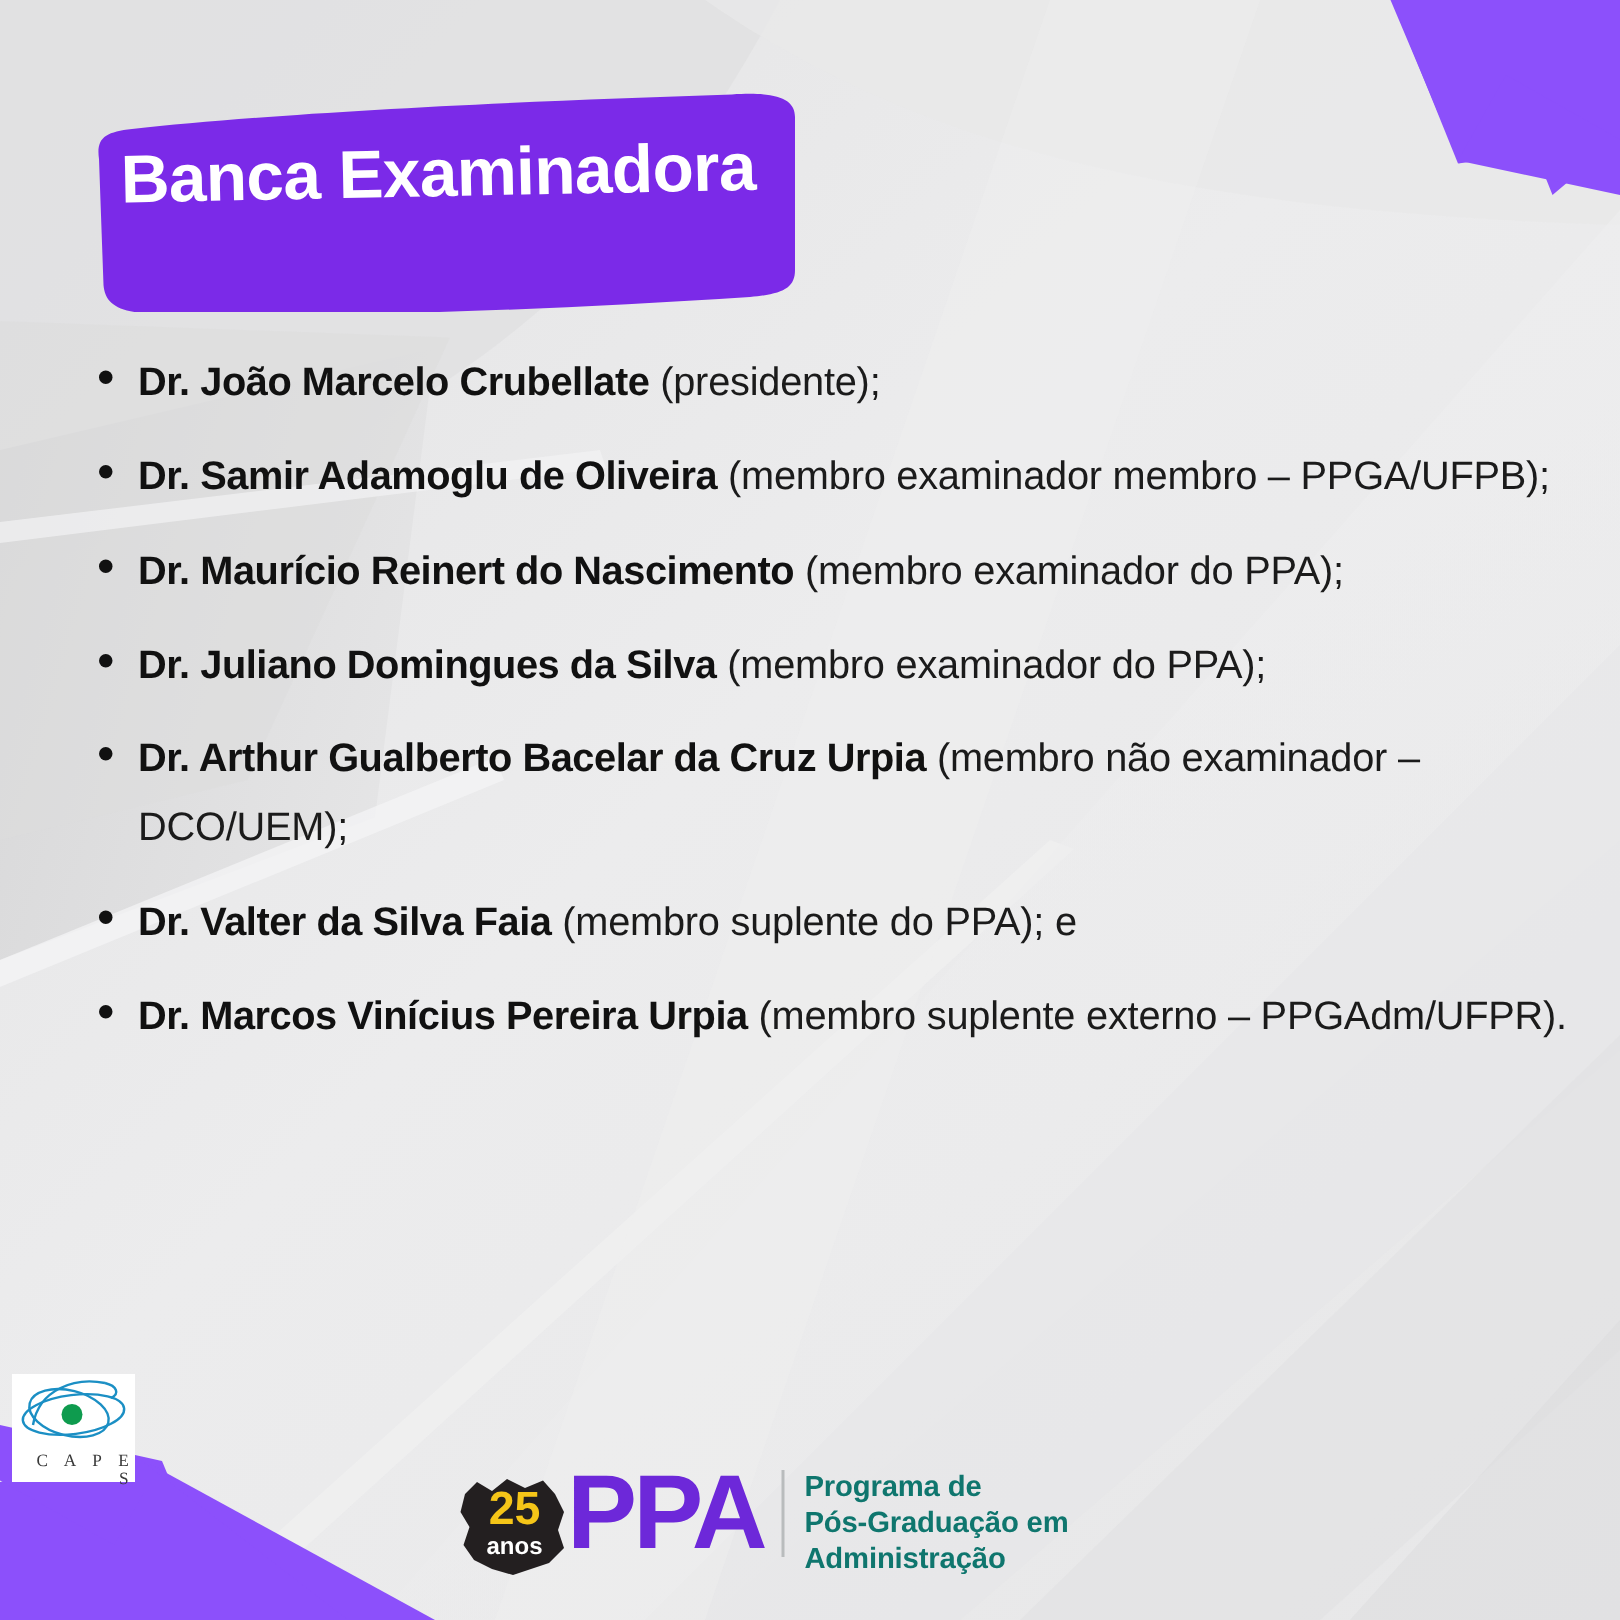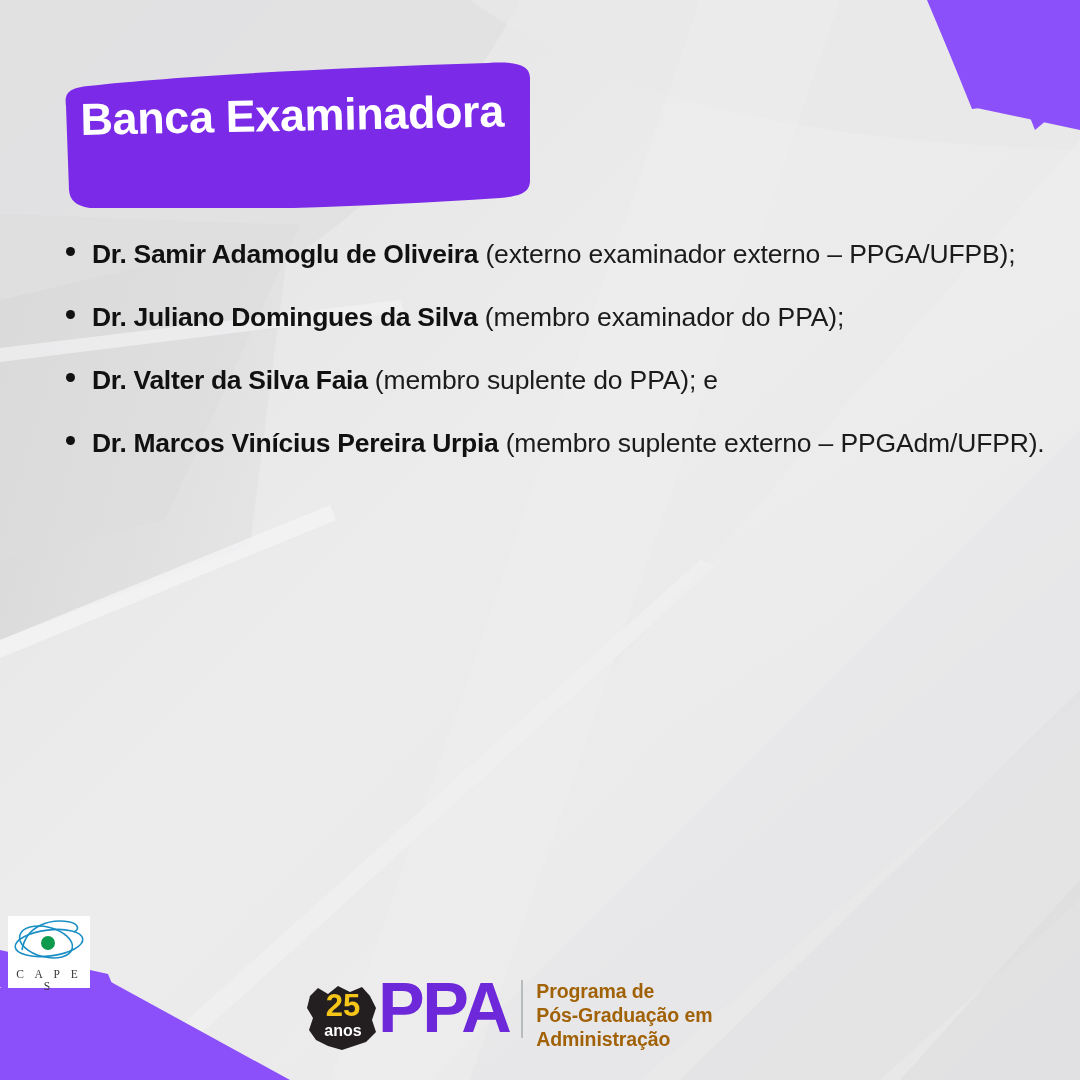--- a/index.html
+++ b/index.html
@@ -107,21 +107,21 @@
     left: 0;
     top: 0;
     width: 82px;
     height: 56px;
   }
   .capes-word {
     position: absolute;
     left: 0;
     top: 52px;
     width: 82px;
-    text-align: center;
+    text-align: right;
     font-size: 11.5px;
     letter-spacing: 4.2px;
     color: #3a3a3a;
     font-family: "Liberation Serif", serif;
   }
 
   
   .ppa-logo {
     position: absolute;
     left: 302px;
@@ -155,21 +155,21 @@
   .ppa-divider {
     width: 2px;
     height: 58px;
     background: #b9bcbd;
     margin: 0 13px 0 12px;
     flex: 0 0 auto;
   }
   .ppa-sub {
     font-size: 19.5px;
     line-height: 1.22;
-    color: #a16207;
+    color: #0f766e;
     font-weight: bold;
     letter-spacing: -0.1px;
     font-family: "Liberation Sans", sans-serif;
   }
 </style>
 </head>
 <body>
 
 <div id="poster">
 
@@ -233,37 +233,55 @@
                C482,130 474,134 452,136
                C300,146 150,150 52,147
                C30,146 22,140 21,128
                Z" fill="#7B2AE8"></path>
     </svg>
     <div class="title-text">Banca Examinadora</div>
   </div>
 
   <div class="members">
 
-
-    <div class="member-row">
-      <span class="bullet-dot"></span>
-      <div class="member-text">
-        <span class="member-name">Dr. Samir Adamoglu de Oliveira</span><span class="member-role"> (externo examinador externo – PPGA/UFPB);</span>
-      </div>
-    </div>
-
-
+    <div class="member-row">
+      <span class="bullet-dot"></span>
+      <div class="member-text">
+        <span class="member-name">Dr. João Marcelo Crubellate</span><span class="member-role"> (presidente);</span>
+      </div>
+    </div>
+
+    <div class="member-row">
+      <span class="bullet-dot"></span>
+      <div class="member-text">
+        <span class="member-name">Dr. Samir Adamoglu de Oliveira</span><span class="member-role"> (membro examinador membro – PPGA/UFPB);</span>
+      </div>
+    </div>
+
+
+    <div class="member-row">
+      <span class="bullet-dot"></span>
+      <div class="member-text">
+        <span class="member-name">Dr. Maurício Reinert do Nascimento</span><span class="member-role"> (membro examinador do PPA);</span>
+      </div>
+    </div>
 
     <div class="member-row">
       <span class="bullet-dot"></span>
       <div class="member-text">
         <span class="member-name">Dr. Juliano Domingues da Silva</span><span class="member-role"> (membro examinador do PPA);</span>
       </div>
     </div>
 
+    <div class="member-row">
+      <span class="bullet-dot"></span>
+      <div class="member-text">
+        <span class="member-name">Dr. Arthur Gualberto Bacelar da Cruz Urpia</span><span class="member-role"> (membro não examinador – DCO/UEM);</span>
+      </div>
+    </div>
 
     <div class="member-row">
       <span class="bullet-dot"></span>
       <div class="member-text">
         <span class="member-name">Dr. Valter da Silva Faia</span><span class="member-role"> (membro suplente do PPA); e</span>
       </div>
     </div>
 
     <div class="member-row">
       <span class="bullet-dot"></span>

